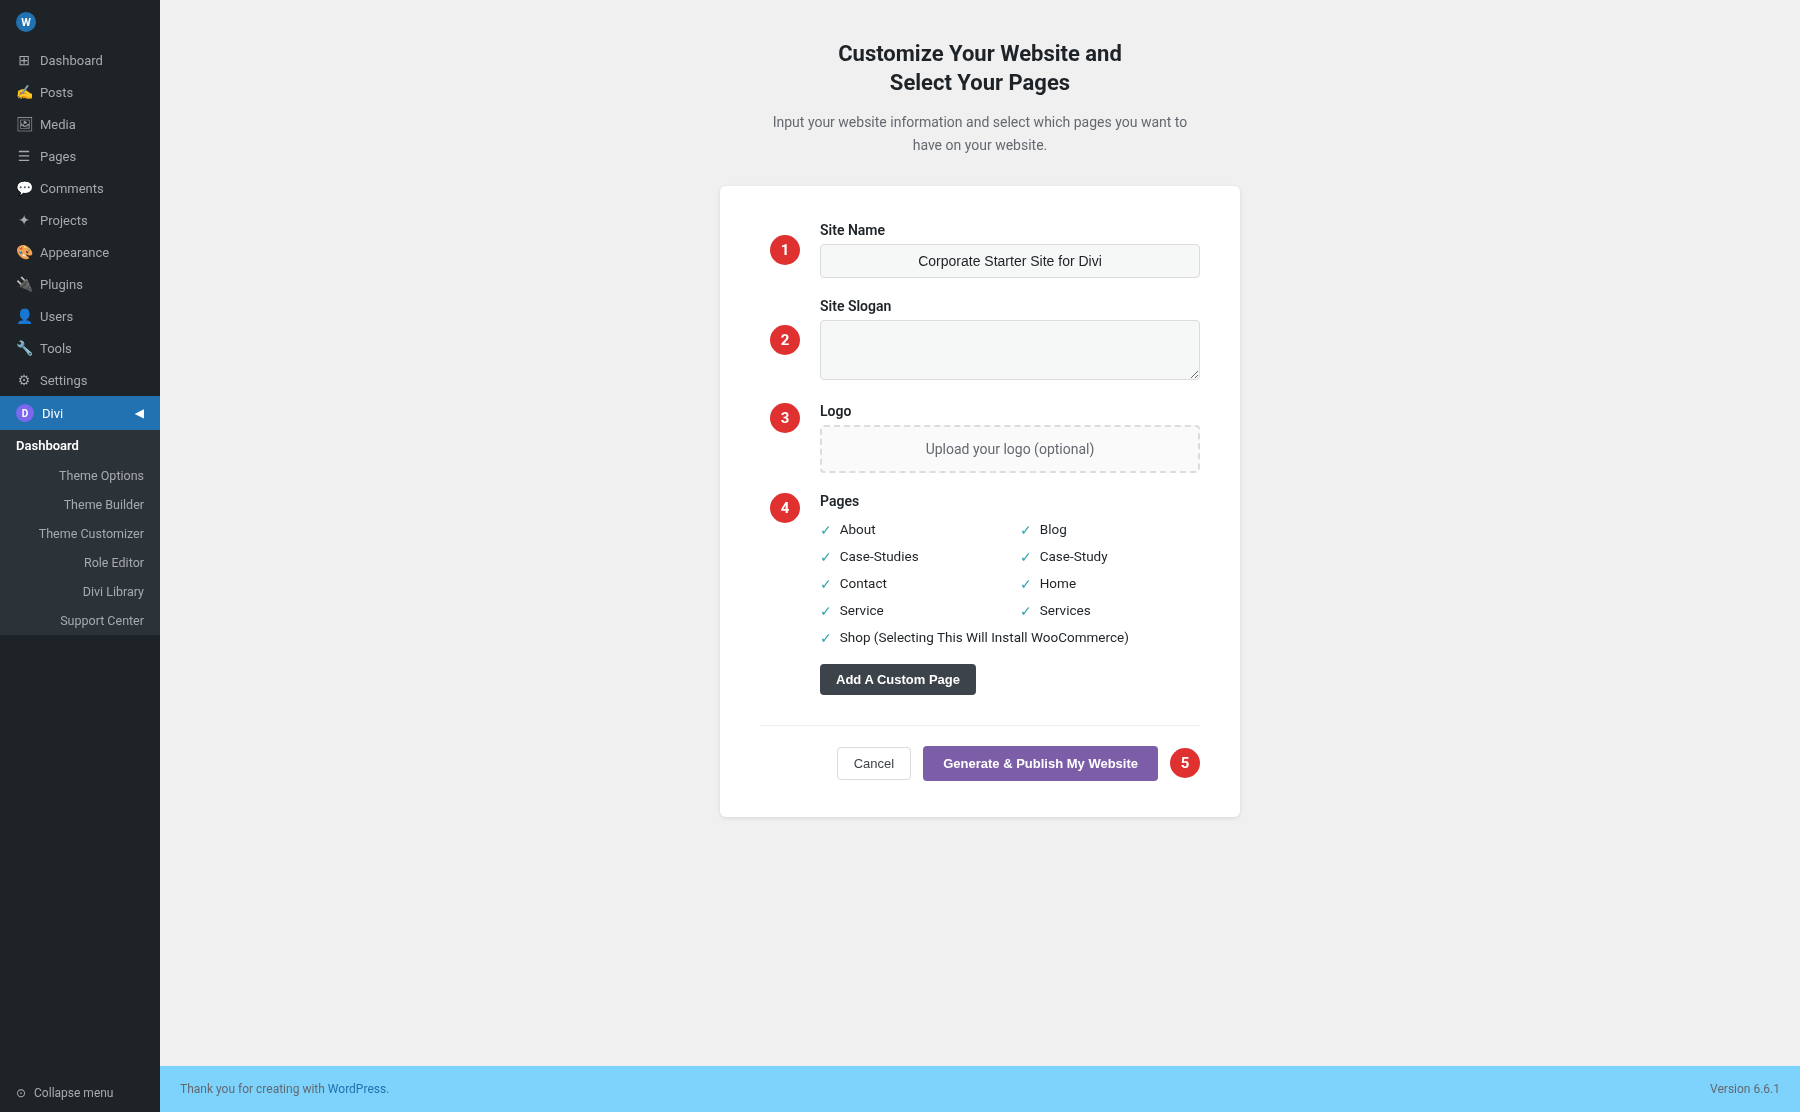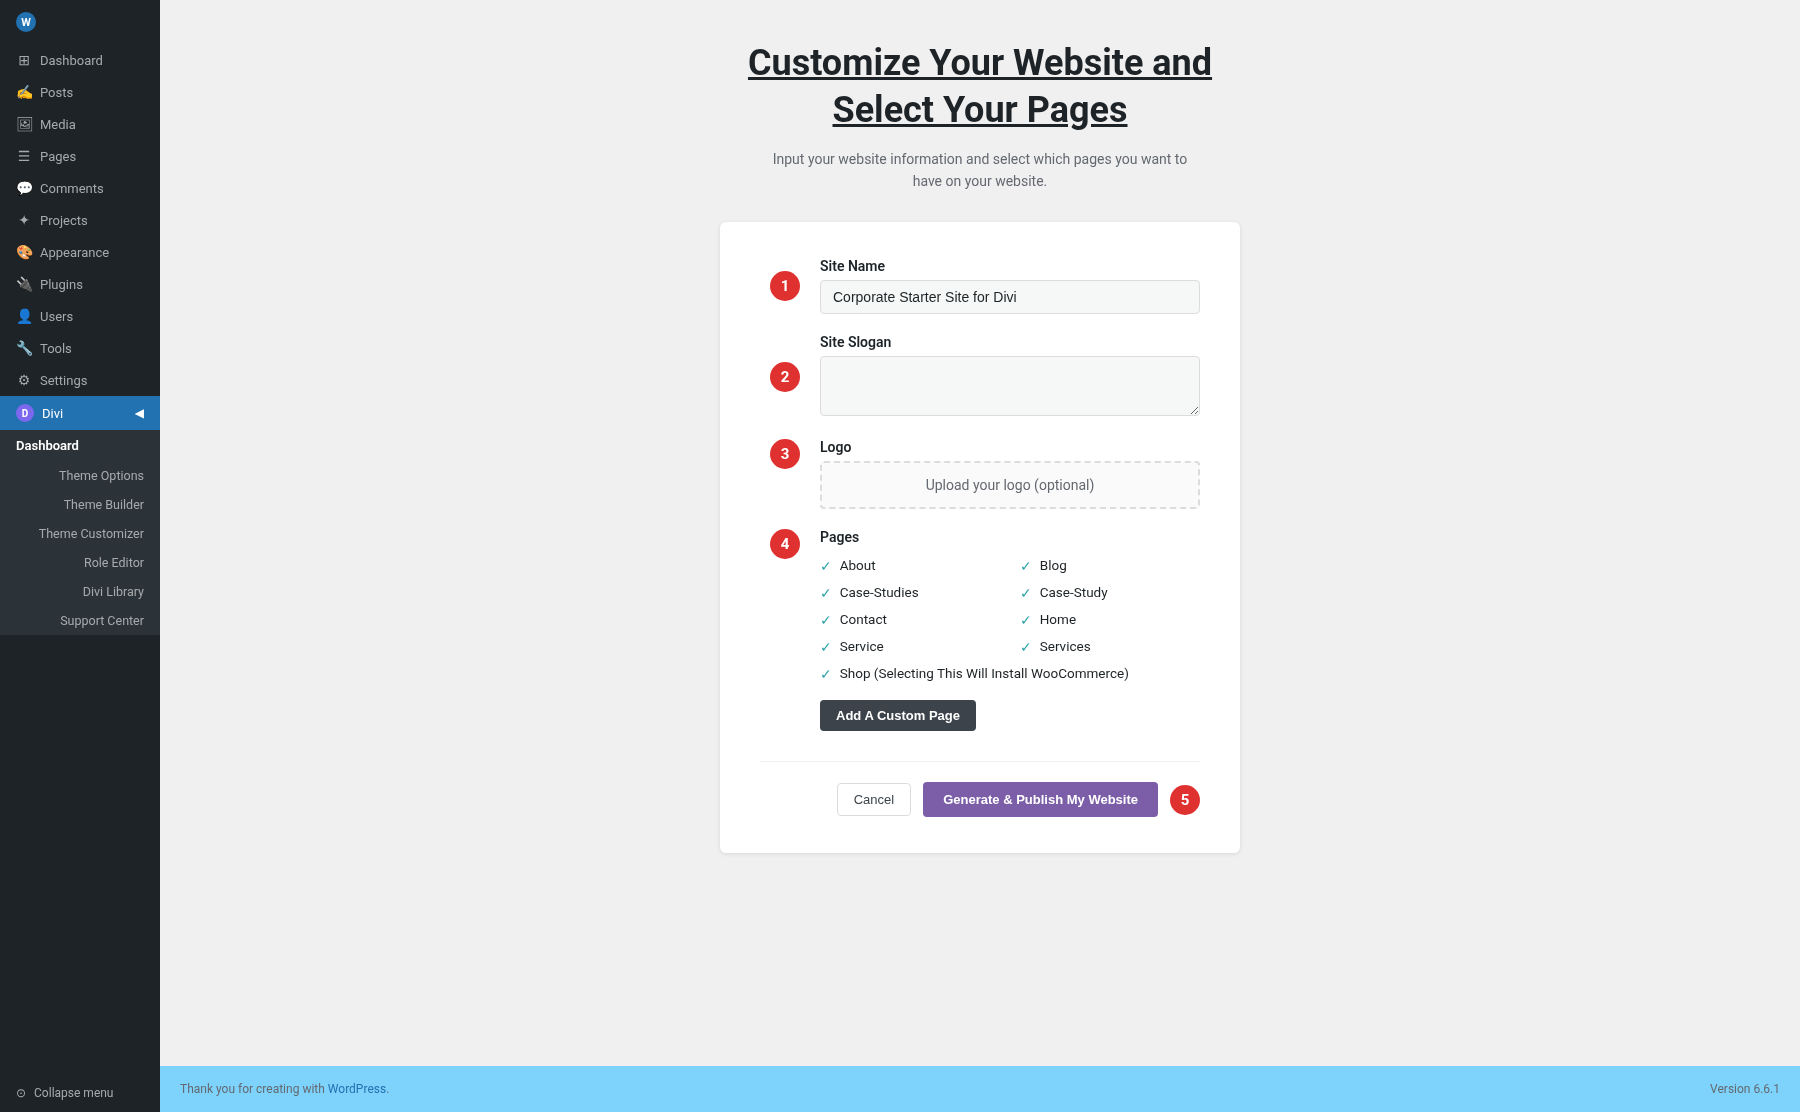--- a/index.html
+++ b/index.html
@@ -92,27 +92,26 @@
     }
     #content {
       flex: 1;
       padding: 40px 20px 20px 20px;
       display: flex;
       flex-direction: column;
       align-items: center;
     }
 
     .page-title {
-      font-size: 36px;
+      font-size: 22px;
       font-weight: 700;
       color: #1d2327;
       text-align: center;
       line-height: 1.3;
       margin-bottom: 14px;
-      text-decoration: underline;
     }
     .page-subtitle {
       font-size: 14px;
       color: #646970;
       text-align: center;
       max-width: 420px;
       line-height: 1.6;
       margin-bottom: 30px;
     }
 
@@ -159,20 +158,21 @@
     }
     .field-input {
       width: 100%;
       padding: 8px 12px;
       border: 1px solid #dcdcde;
       border-radius: 4px;
       font-size: 14px;
       color: #1d2327;
       background: #f6f7f7;
       outline: none;
+      text-align: center;
     }
     .field-textarea {
       width: 100%;
       padding: 8px 12px;
       border: 1px solid #dcdcde;
       border-radius: 4px;
       font-size: 14px;
       color: #1d2327;
       background: #f6f7f7;
       resize: vertical;

